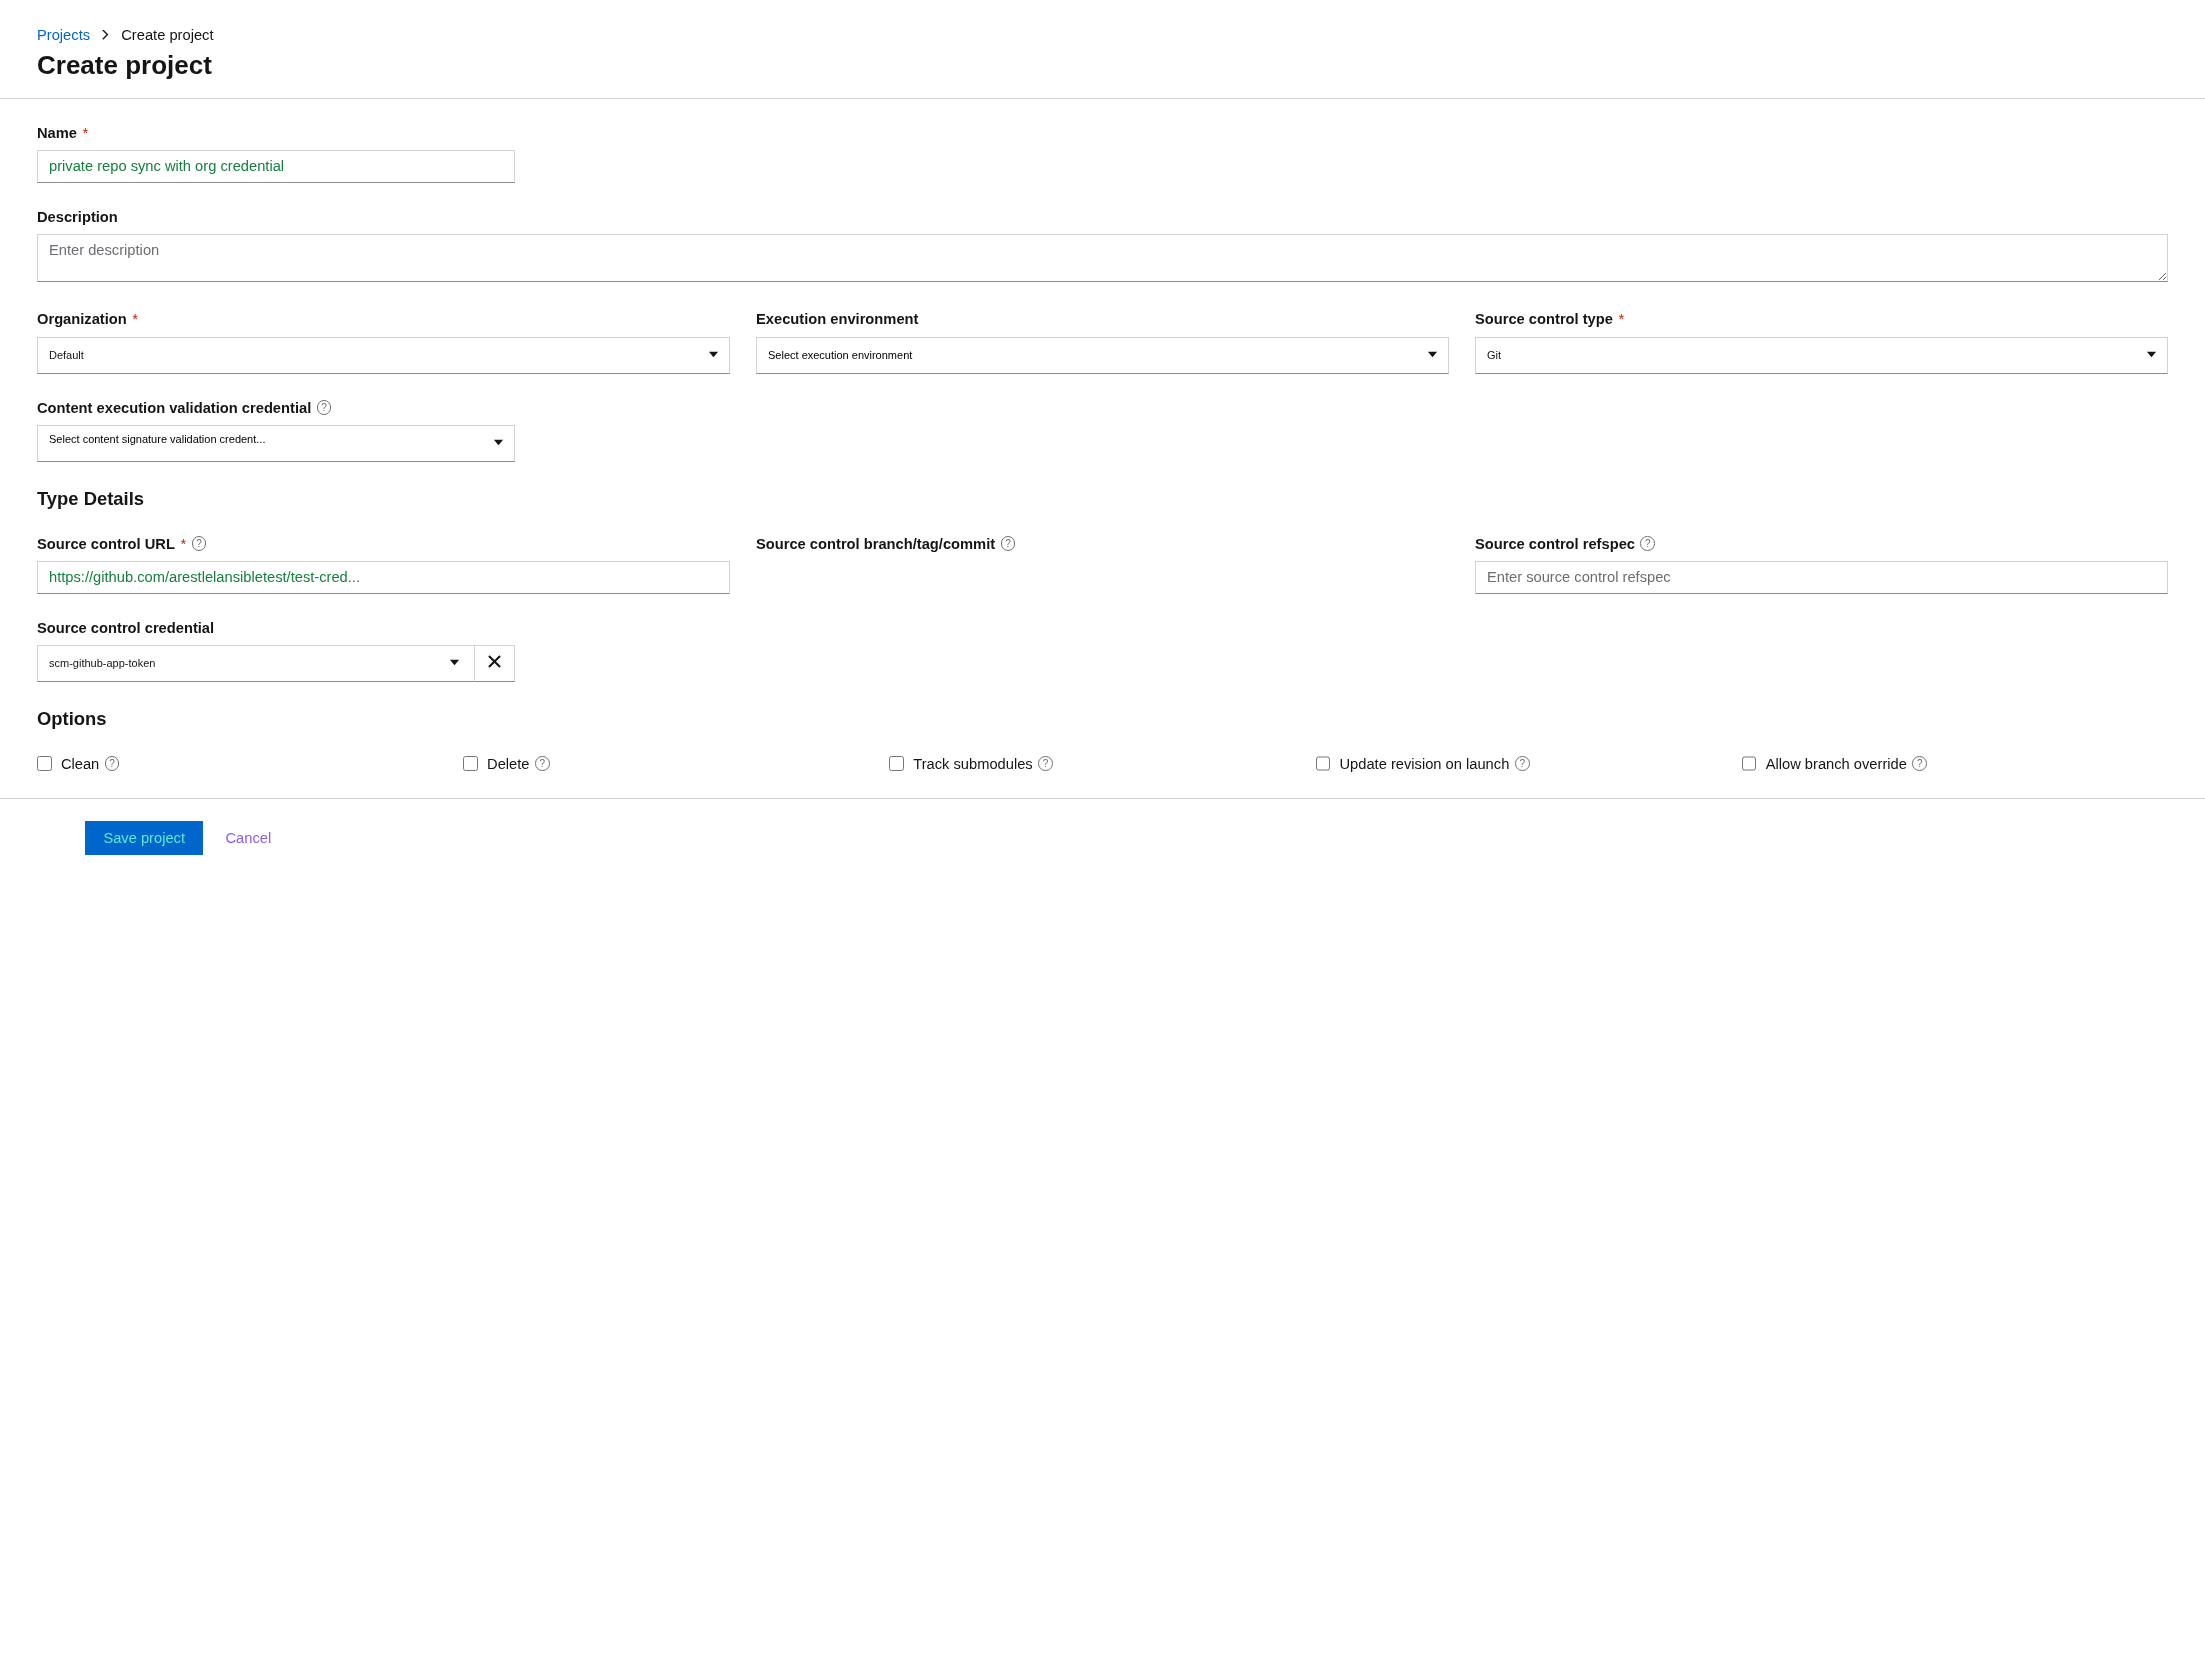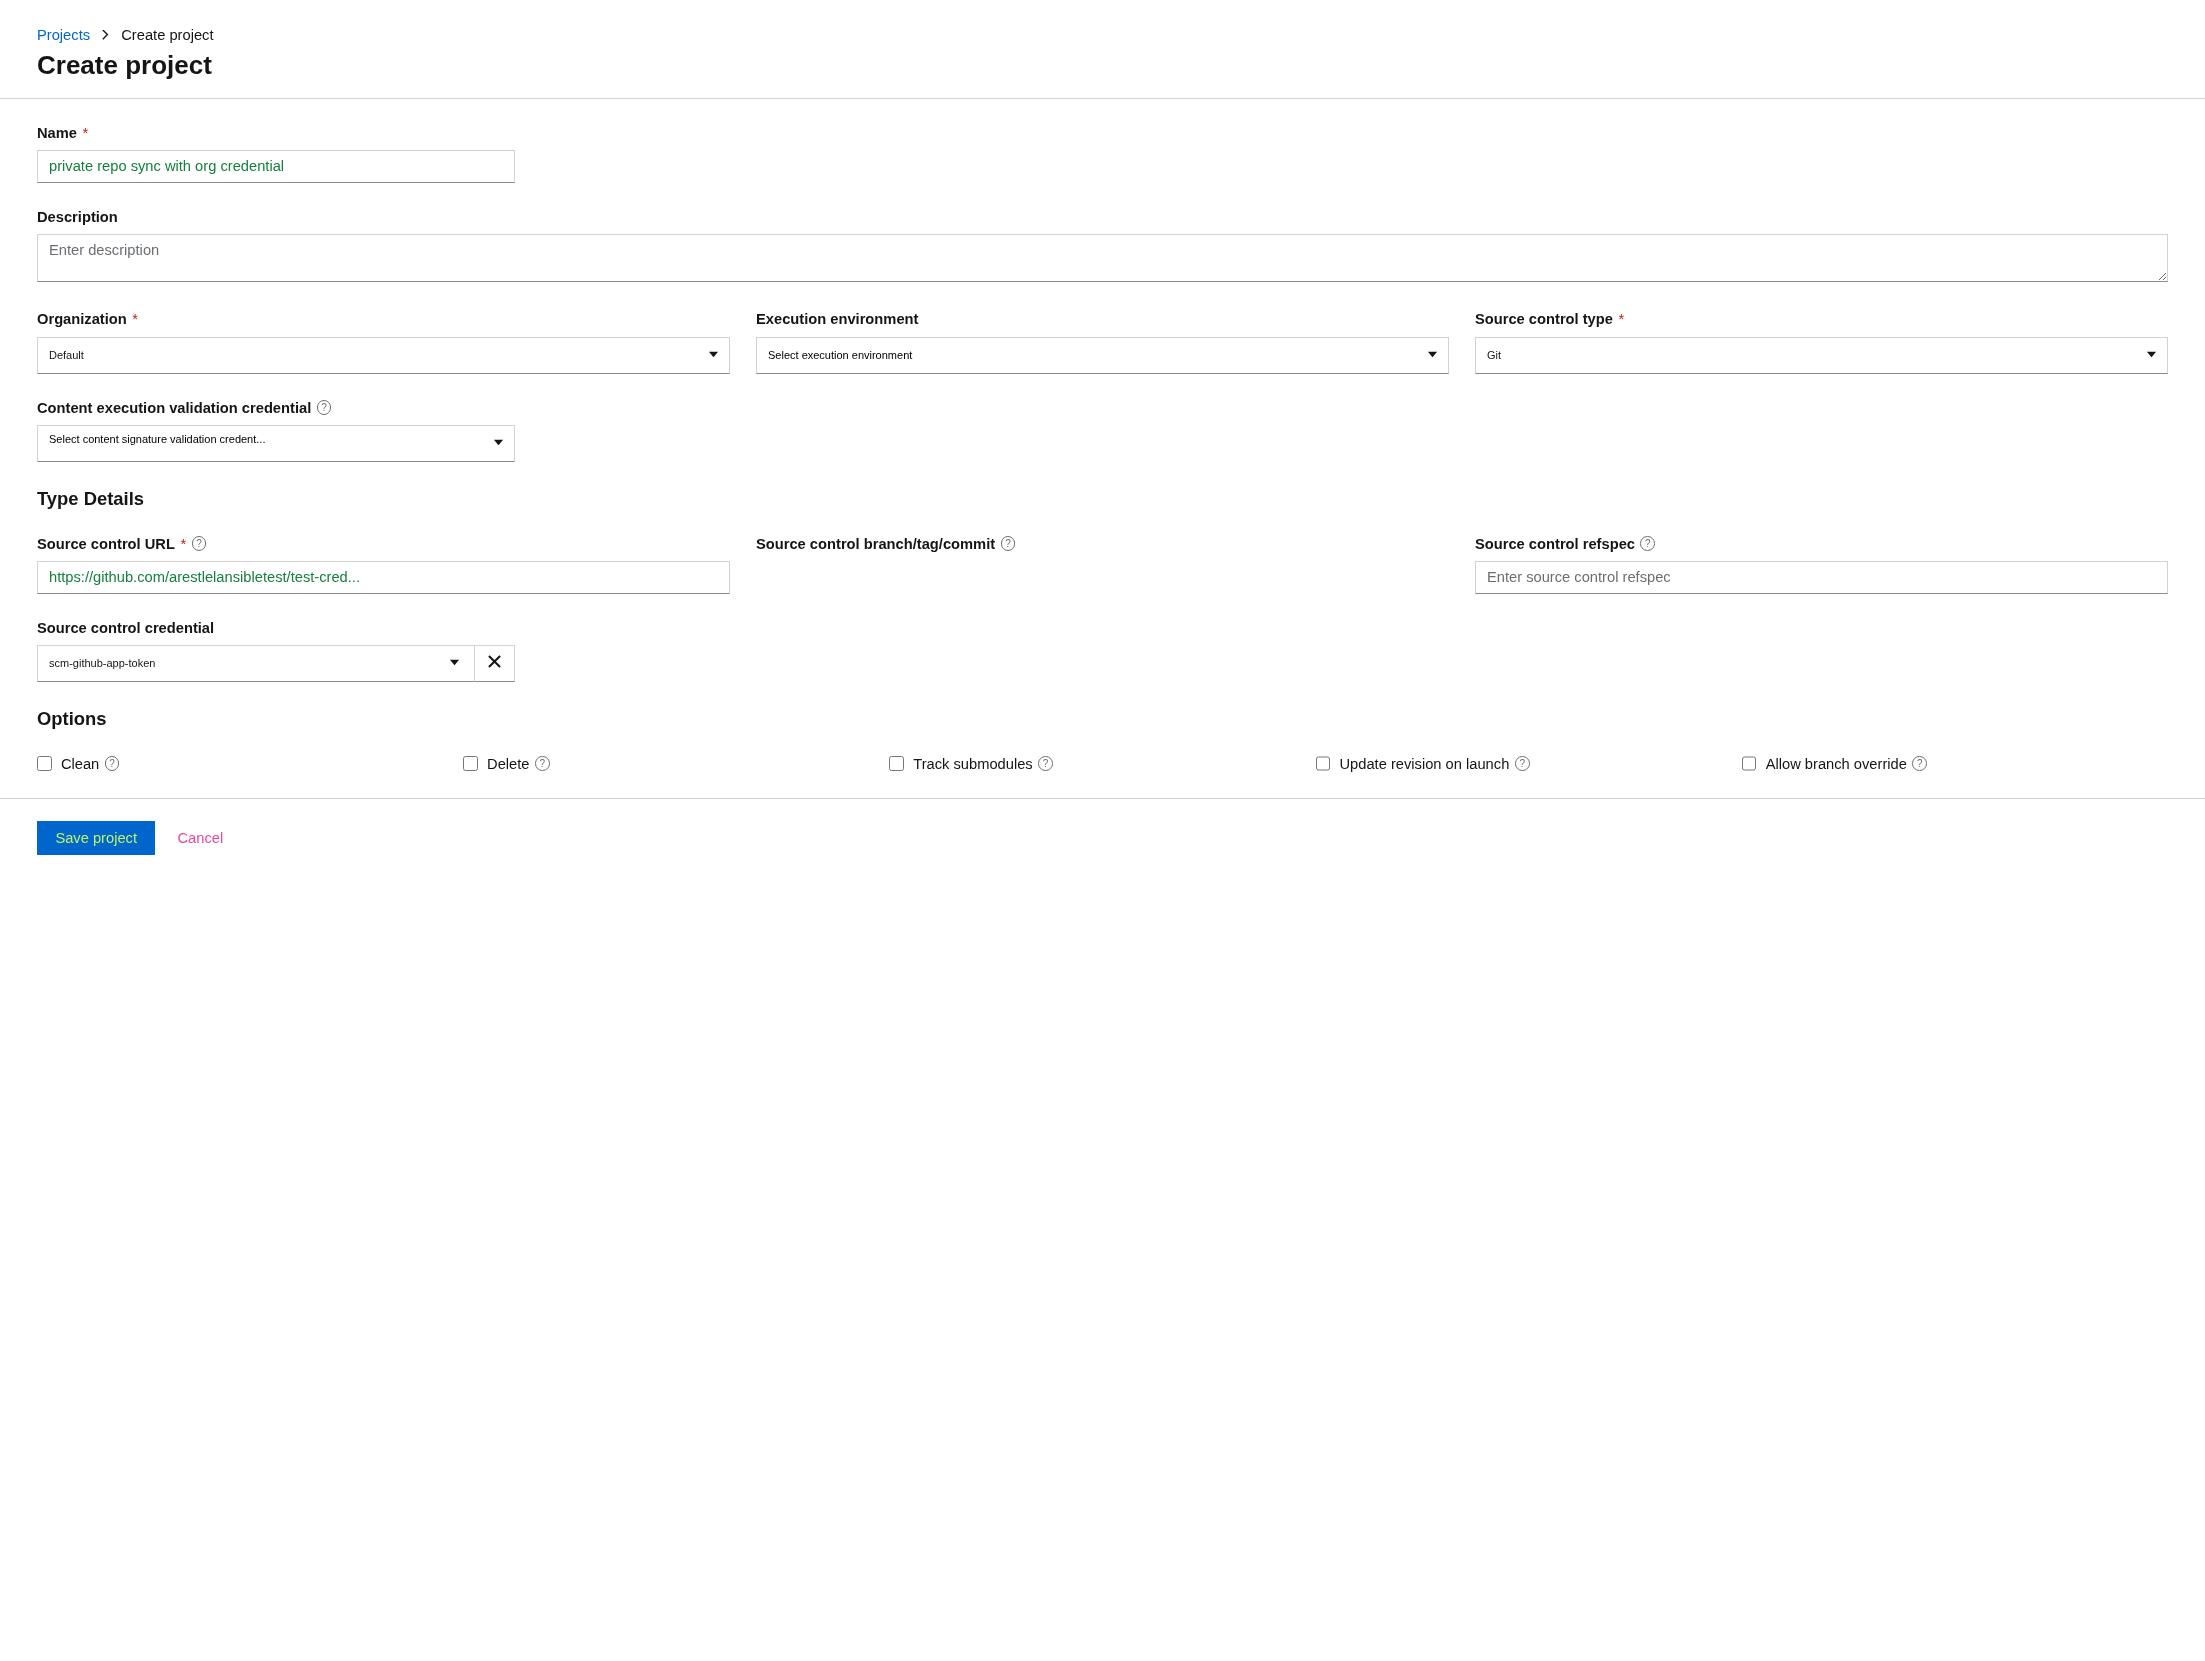--- a/index.html
+++ b/index.html
@@ -142,31 +142,32 @@
   cursor: pointer;
 }
 .footer-divider {
   border: none;
   border-top: 0.9px solid #d2d2d2;
   margin: 9.2px -37px 22px -37px;
 }
 .actions { display: flex; gap: 22px; align-items: center; }
 .btn-primary {
   background: #0066cc;
-  color: #bef264;
+  color: #5eead4;
   border: none;
   padding: 9.2px 18.4px;
   font-size: 14.7px;
   cursor: pointer;
   font-family: inherit;
+  margin-left: 48px;
 }
 .btn-link {
   background: none;
   border: none;
-  color: #ec4899;
+  color: #8b5cf6;
   font-size: 14.7px;
   cursor: pointer;
   font-family: inherit;
 }
 .truncate { white-space: nowrap; overflow: hidden; text-overflow: ellipsis; display: block; }
 </style>
 </head>
 <body>
 
 <div class="page">

